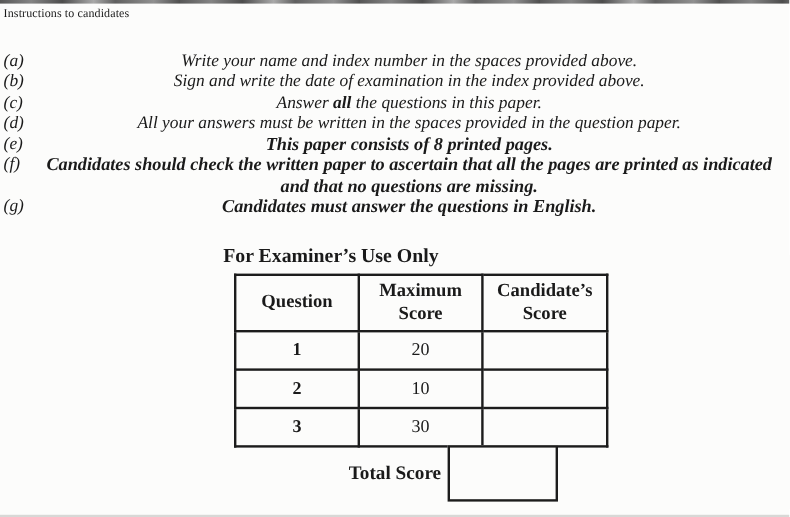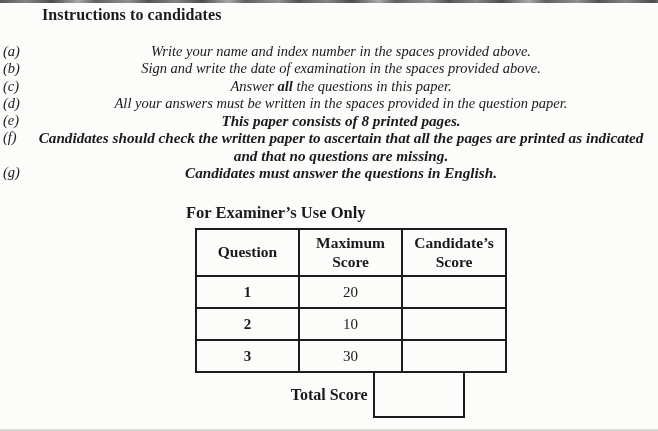--- a/index.html
+++ b/index.html
@@ -19,21 +19,21 @@
       #444444 96px, #7d7d7d 128px, #303030 150px);
     opacity:.85;
   }
   .scan-bottom {
     position:absolute; bottom:0; left:0; width:658px; height:2px;
     background:#d8d8d6;
   }
   
   .heading {
     position:absolute; left:3px; top:6px;
-    font-size:16px; font-weight:bold; letter-spacing:.1px;margin-left:39px;
+    font-size:10px; font-weight:normal; letter-spacing:.1px;
   }
   
   .ilist { position:absolute; left:3px; top:43px; width:650px; }
   .irow {
     display:flex; align-items:flex-start;
     font-style:italic; font-size:14.5px; line-height:17.3px;
   }
   .irow .lbl { flex:0 0 30px; width:30px; font-weight:normal; }
   .irow .txt { flex:1; max-width:616px;text-align:center; }
   .irow.bold .txt { font-weight:bold; font-size:15.2px; }
@@ -77,21 +77,21 @@
 
   <div class="heading">Instructions to candidates</div>
 
   <div class="ilist">
     <div class="irow">
       <span class="lbl">(a)</span>
       <span class="txt">Write your name and index number in the spaces provided above.</span>
     </div>
     <div class="irow">
       <span class="lbl">(b)</span>
-      <span class="txt">Sign and write the date of examination in the spaces provided above.</span>
+      <span class="txt">Sign and write the date of examination in the index provided above.</span>
     </div>
     <div class="irow">
       <span class="lbl">(c)</span>
       <span class="txt"><span>Answer </span><b>all</b><span> the questions in this paper.</span></span>
     </div>
     <div class="irow">
       <span class="lbl">(d)</span>
       <span class="txt">All your answers must be written in the spaces provided in the question paper.</span>
     </div>
     <div class="irow bold">

